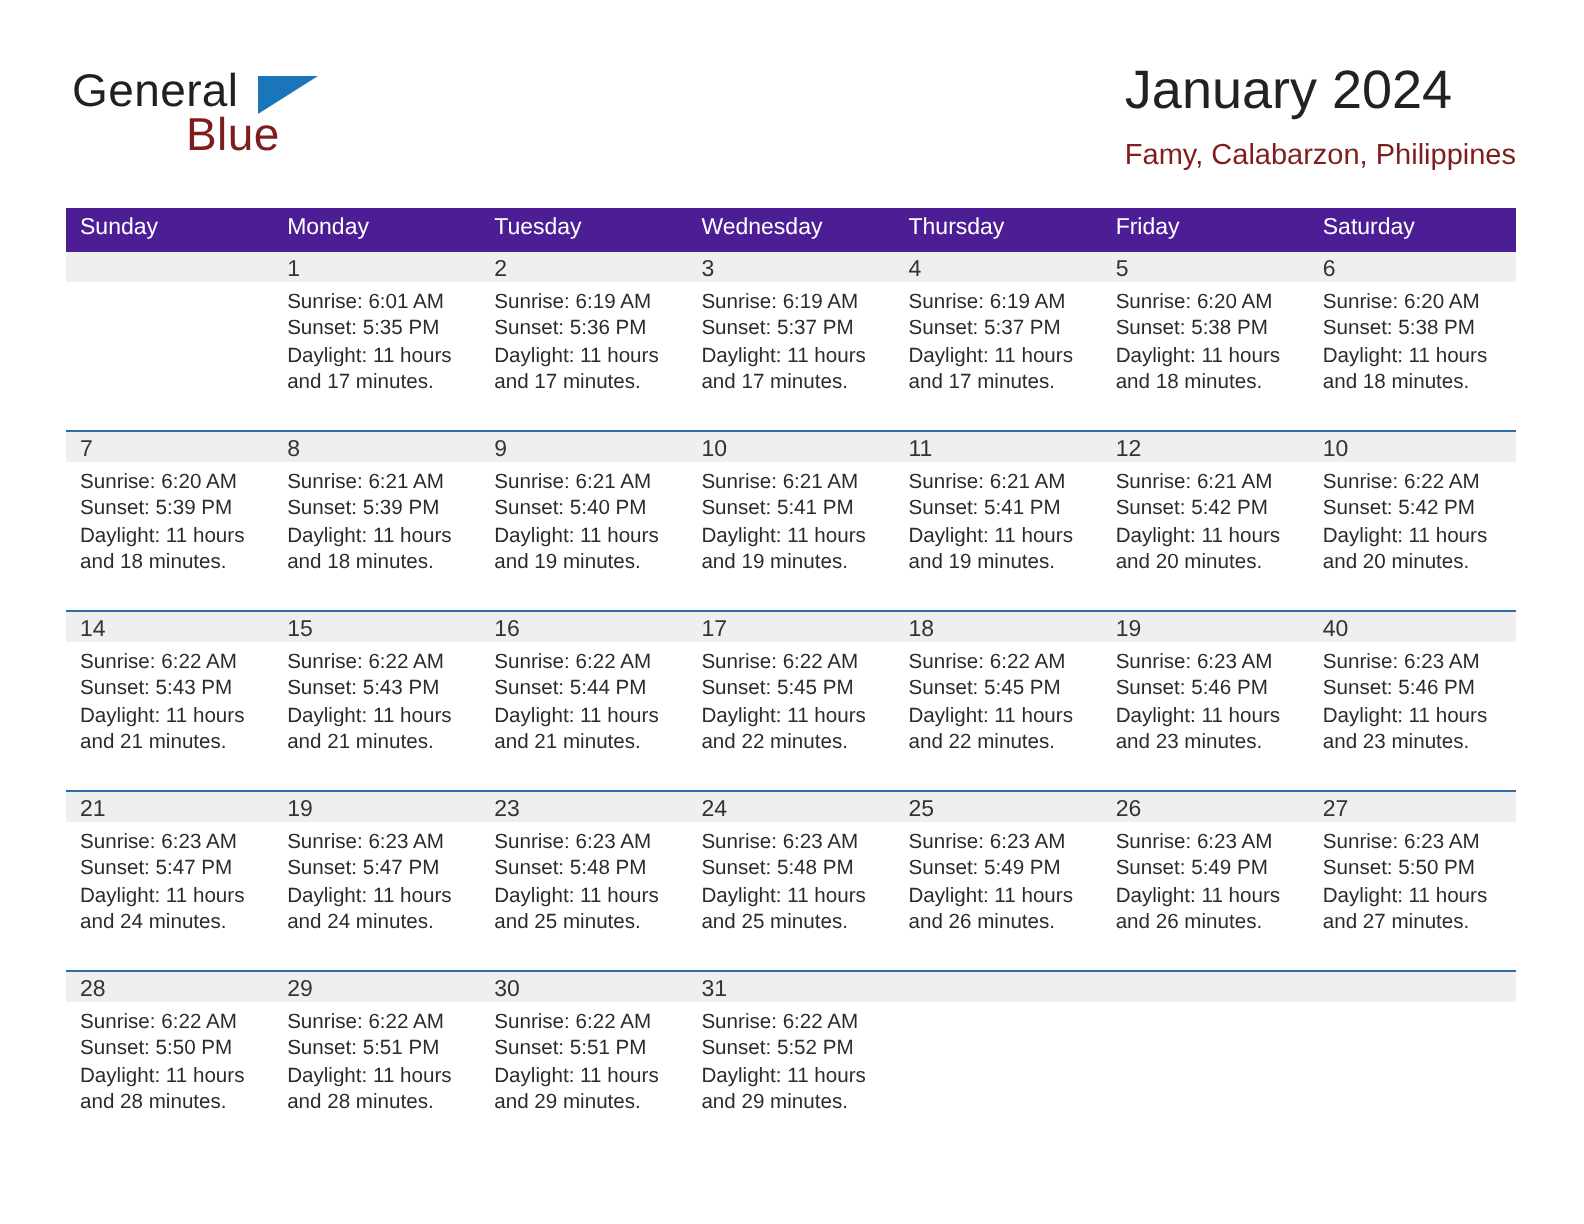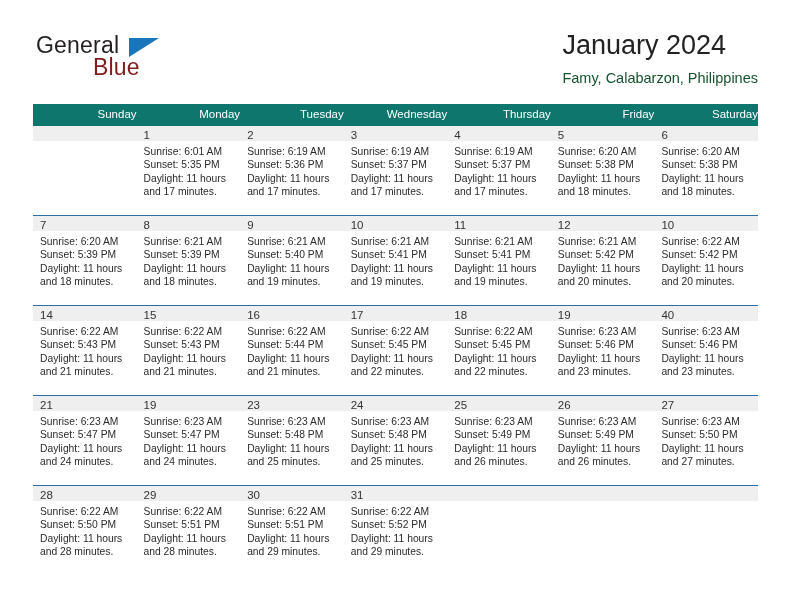--- a/index.html
+++ b/index.html
@@ -71,41 +71,41 @@
     top: 0;
   }
   .month-title {
     font-size: 27px;
     color: #222222;
     line-height: 34px;
     white-space: nowrap;
   }
   .location {
     font-size: 14.5px;
-    color: #14532d;
+    color: #7f1d1d;
     line-height: 22px;
     margin-top: 5px;
     white-space: nowrap;
   }
 
   
   .calendar {
     position: absolute;
     left: 33px;
     top: 104px;
     width: 725px;
     border-collapse: collapse;
     table-layout: fixed;
   }
   .calendar th {
-    background: #0f766e;
+    background: #4c1d95;
     color: #ffffff;
     font-weight: normal;
     font-size: 11.5px;
-    text-align: right;
+    text-align: left;
     padding: 4px 0 5px 7px;
     height: 12px;
     line-height: 13px;
   }
   .calendar td {
     vertical-align: top;
     padding: 0;
     border-top: 1px solid #2e6ca8;
     width: 103.57px;
   }

